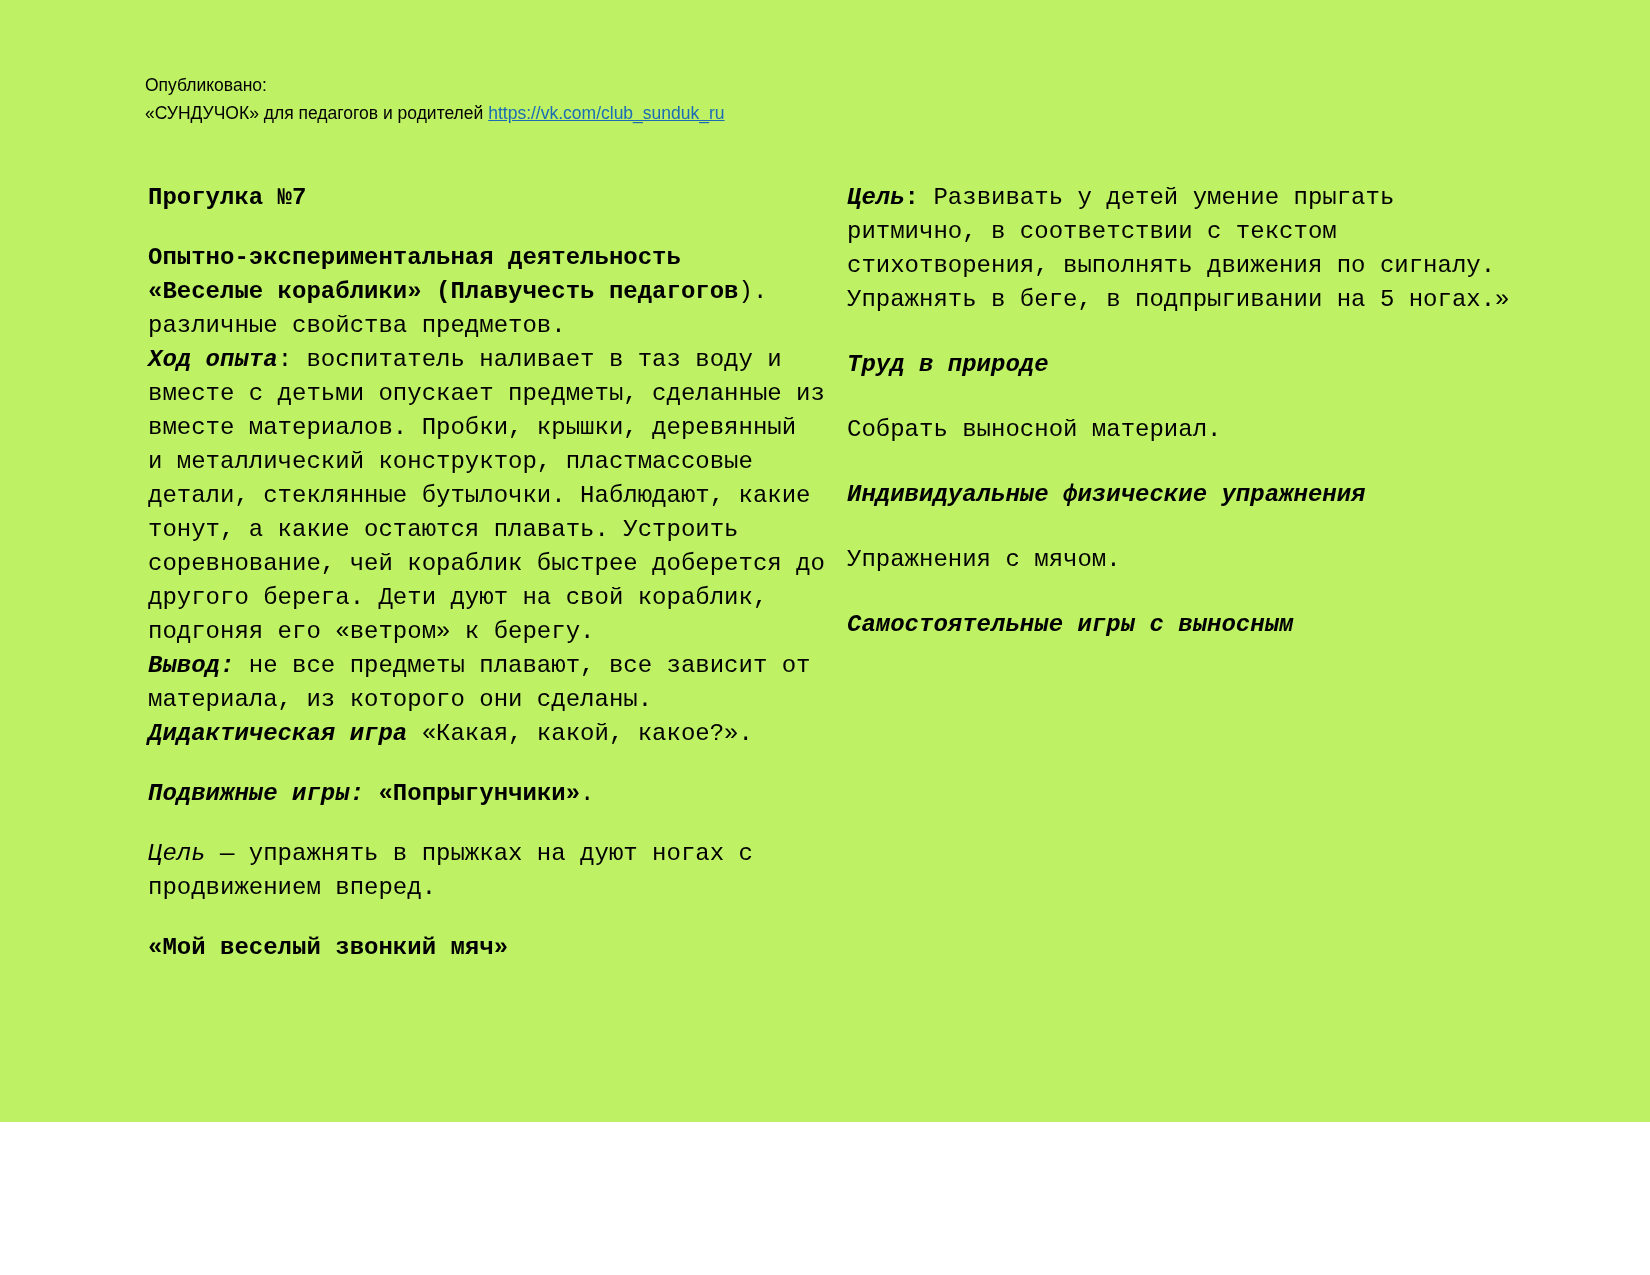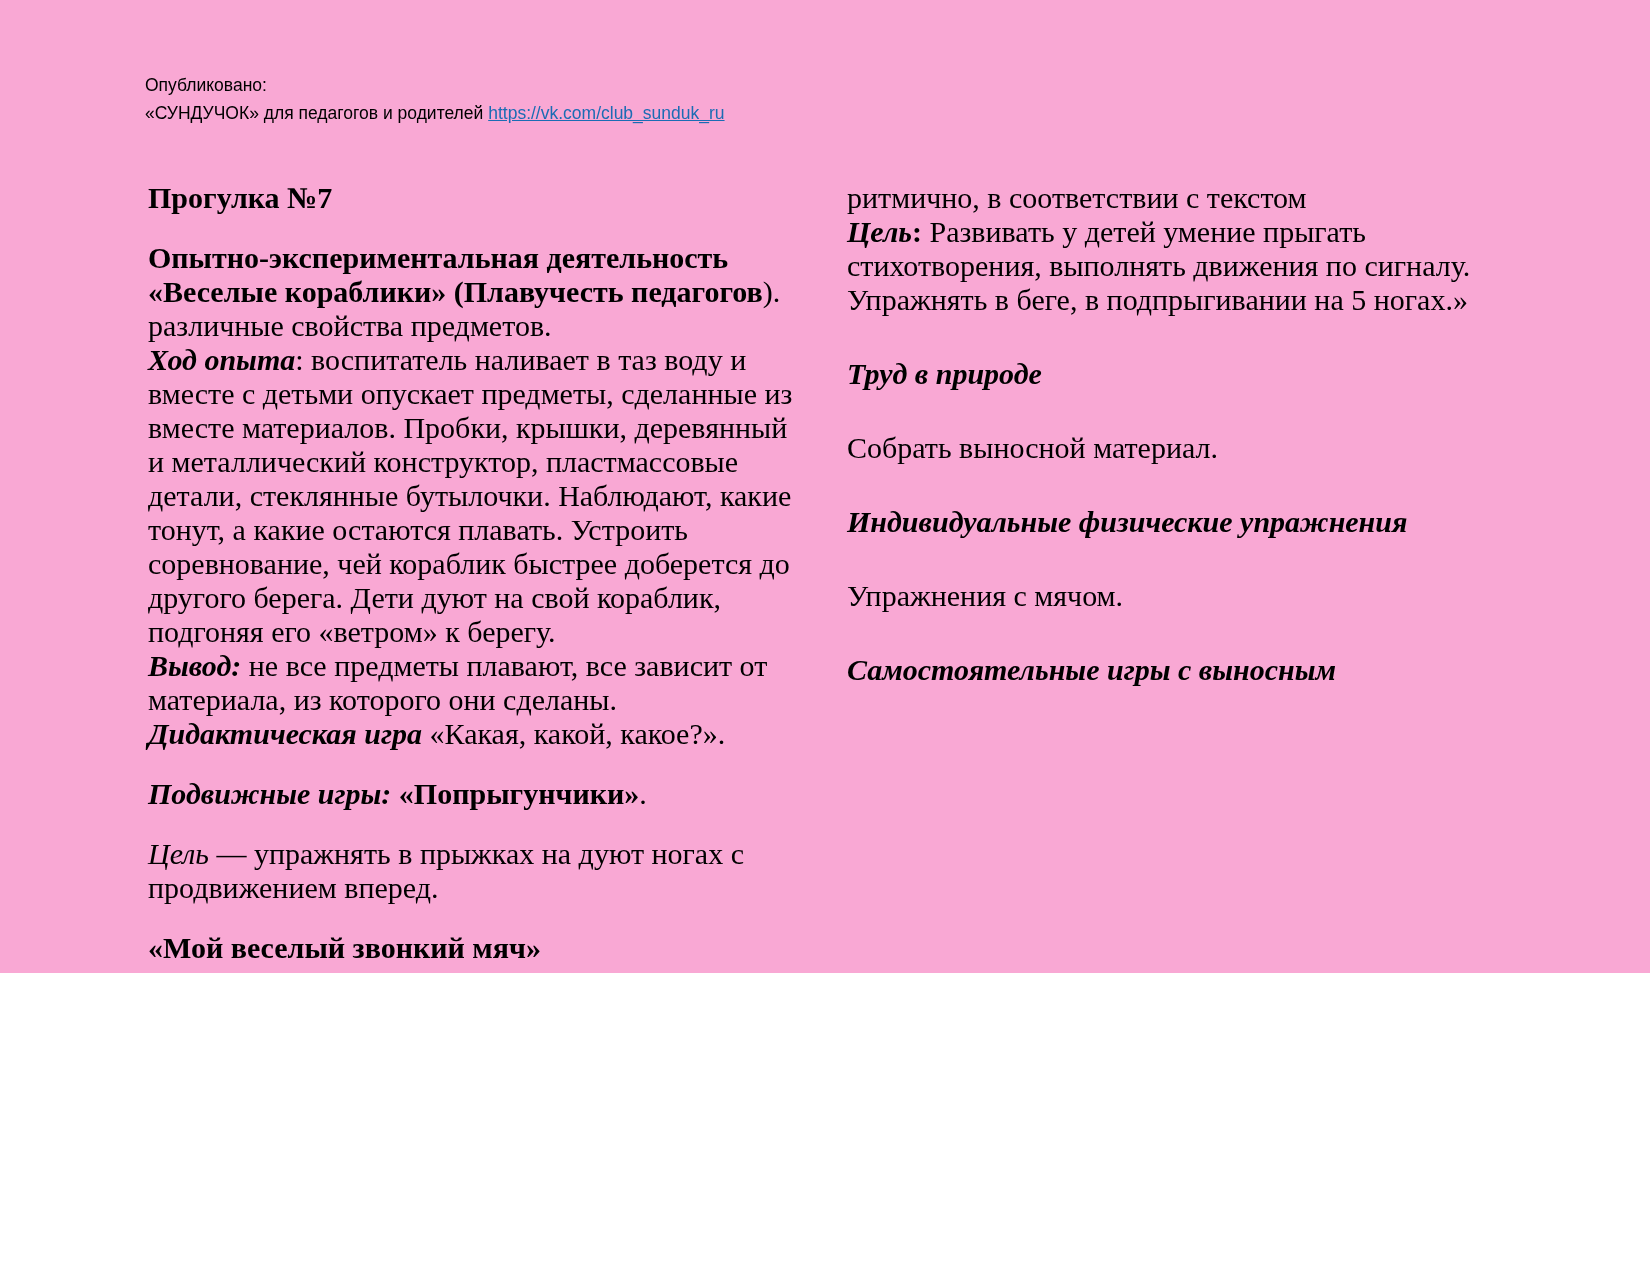--- a/index.html
+++ b/index.html
@@ -4,22 +4,22 @@
 <style>
   html, body { margin: 0; padding: 0; }
   body {
     width: 1650px; height: 1275px;
     background: #ffffff;
     font-family: "Liberation Serif", serif;
     color: #000000;
   }
   .page {
     position: relative;
-    width: 1650px; height: 973px;
-    background: #f9a8d4;
+    width: 1650px; height: 1122px;
+    background: #bef264;
     overflow: hidden;
   }
   .header {
     position: absolute;
     left: 145px; top: 71px;
     font-family: "Liberation Sans", sans-serif;
     font-size: 17.5px;
     line-height: 28px;
     color: #000000;
     white-space: nowrap;
@@ -27,26 +27,26 @@
   .header a {
     text-decoration: underline;
     cursor: pointer;
   }
   .columns {
     position: absolute;
     left: 148px; top: 181px;
     display: flex;
     align-items: flex-start;
   }
-  .col { font-size: 30px; }
+  .col { font-size: 24px; font-family: Liberation Mono, monospace; }
   .col-left  { width: 640px; }
   .col-right { width: 640px; margin-left: 59px; }
   .para { margin: 0; }
   .para + .para { margin-top: 26px; }
-  .col-right .para + .para { margin-top: 40px; }
+  .col-right .para + .para { margin-top: 31px; }
   .line { line-height: 34px; white-space: nowrap; }
   .run-r  { font-weight: normal; font-style: normal; }
   .run-b  { font-weight: bold;   font-style: normal; }
   .run-i  { font-weight: normal; font-style: italic; }
   .run-bi { font-weight: bold;   font-style: italic; }
 </style>
 </head>
 <body style="background: rgb(255, 255, 255); color: rgb(0, 0, 0);">
 
 <div class="page">
@@ -84,22 +84,22 @@
         <div class="para">
           <div class="line"><span class="run-i">Цель</span><span class="run-r"> — упражнять в прыжках на дуют ногах с</span></div>
           <div class="line"><span class="run-r">продвижением вперед.</span></div>
         </div>
         <div class="para">
           <div class="line"><span class="run-b">«Мой веселый звонкий мяч»</span></div>
         </div>
       </div>
     <div class="col col-right">
         <div class="para">
+          <div class="line"><span class="run-bi">Цель</span><span class="run-b">:</span><span class="run-r"> Развивать у детей умение прыгать</span></div>
           <div class="line"><span class="run-r">ритмично, в соответствии с текстом</span></div>
-          <div class="line"><span class="run-bi">Цель</span><span class="run-b">:</span><span class="run-r"> Развивать у детей умение прыгать</span></div>
           <div class="line"><span class="run-r">стихотворения, выполнять движения по сигналу.</span></div>
           <div class="line"><span class="run-r">Упражнять в беге, в подпрыгивании на 5 ногах.»</span></div>
         </div>
         <div class="para">
           <div class="line"><span class="run-bi">Труд в природе</span></div>
         </div>
         <div class="para">
           <div class="line"><span class="run-r">Собрать выносной материал.</span></div>
         </div>
         <div class="para">

